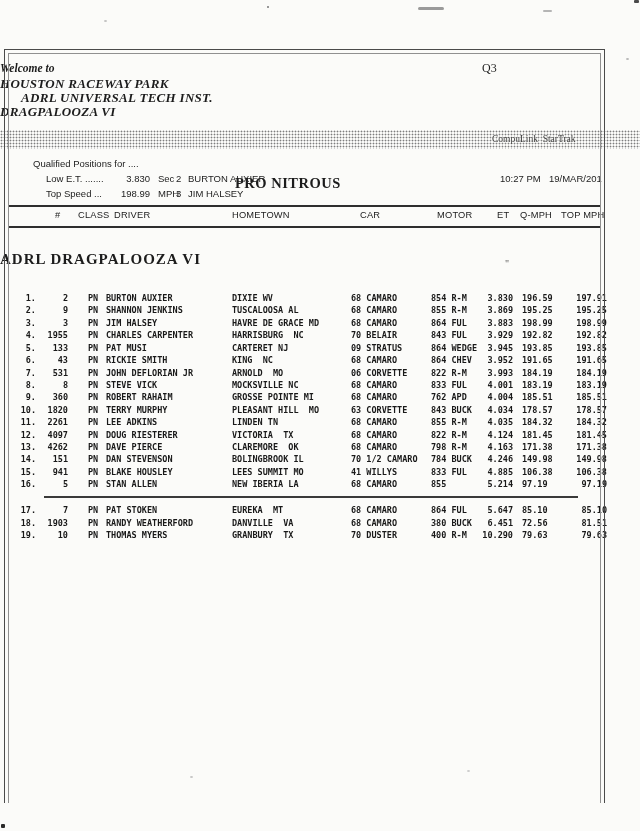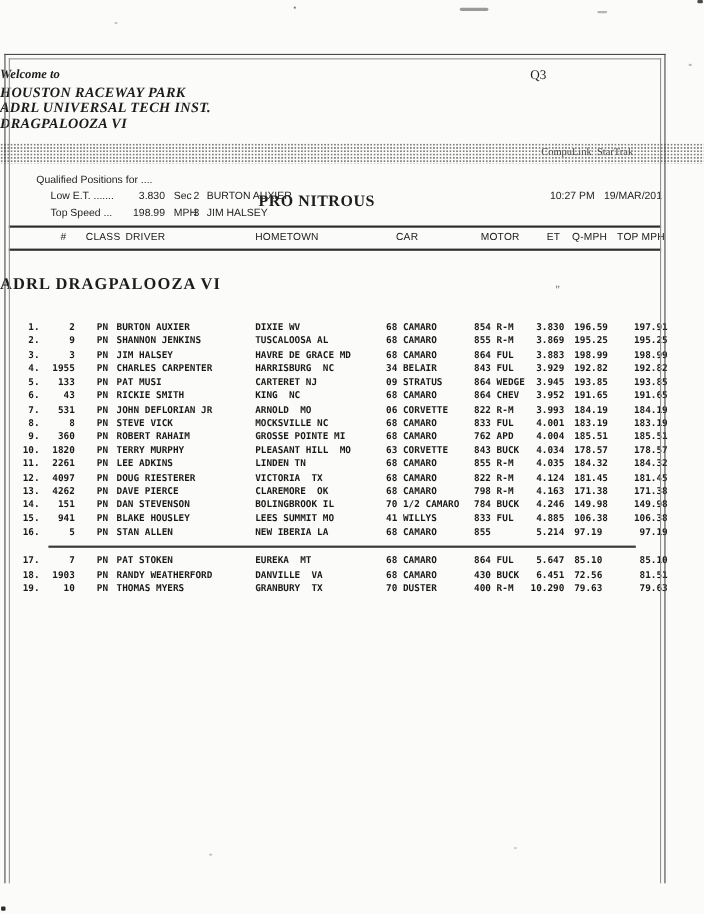--- a/index.html
+++ b/index.html
@@ -62,21 +62,21 @@
 <div class="abs noise" style="left:190px;top:776px;width:3px;height:2px;background:#c5c5c5;"></div>
 <div class="abs noise" style="left:467px;top:770px;width:3px;height:2px;background:#cccccc;"></div>
 
 <div class="abs border-outer"></div>
 <div class="abs border-inner"></div>
 
 <div class="abs serif" style="left:482px;top:61px;font-size:12px;">Q3</div>
 
 <div class="abs serif ital center" style="left:0;top:62px;width:610px;font-size:11.5px;">Welcome to</div>
 <div class="abs serif ital center" style="left:0;top:76px;width:610px;font-size:13px;letter-spacing:.3px;">HOUSTON RACEWAY PARK</div>
-<div class="abs serif ital center" style="left:0;top:90px;width:610px;font-size:13px;letter-spacing:.3px;">ADRL UNIVERSAL TECH INST.</div>
+<div class="abs serif ital center" style="left:0;top:90px;width:610px;font-size:13px;letter-spacing:.3px;padding-left:21px;">ADRL UNIVERSAL TECH INST.</div>
 <div class="abs serif ital center" style="left:0;top:104px;width:610px;font-size:13px;letter-spacing:.3px;">DRAGPALOOZA VI</div>
 
 <div class="abs band"></div>
 <div class="abs band-label">CompuLink  StarTrak</div>
 
 <div class="abs sans" style="left:33px;top:158px;">Qualified Positions for ....</div>
 <div class="abs serif center" style="left:235px;top:155px;width:200px;font-size:14.5px;font-weight:bold;letter-spacing:.5px;margin-top:20px;">PRO NITROUS</div>
 
 <div class="abs sans" style="left:46px;top:173px;">Low E.T. .......</div>
 <div class="abs sans" style="left:100px;top:173px;width:50px;text-align:right;">3.830</div>
@@ -145,21 +145,21 @@
     <span class="c-et">3.883</span>
     <span class="c-qmph">198.99</span>
     <span class="c-top">198.99</span>
   </div>
     <div class="trow mono" style="top: 330.26px;">
     <span class="c-rank">4.</span>
     <span class="c-num">1955</span>
     <span class="c-class">PN</span>
     <span class="c-driver">CHARLES CARPENTER</span>
     <span class="c-home">HARRISBURG  NC</span>
-    <span class="c-car">34 BELAIR</span>
+    <span class="c-car">70 BELAIR</span>
     <span class="c-motor">843 FUL</span>
     <span class="c-et">3.929</span>
     <span class="c-qmph">192.82</span>
     <span class="c-top">192.82</span>
   </div>
     <div class="trow mono" style="top: 342.68px;">
     <span class="c-rank">5.</span>
     <span class="c-num">133</span>
     <span class="c-class">PN</span>
     <span class="c-driver">PAT MUSI</span>
@@ -314,21 +314,21 @@
     <span class="c-qmph">85.10</span>
     <span class="c-top">85.10</span>
   </div>
     <div class="trow mono" style="top: 517.5px;">
     <span class="c-rank">18.</span>
     <span class="c-num">1903</span>
     <span class="c-class">PN</span>
     <span class="c-driver">RANDY WEATHERFORD</span>
     <span class="c-home">DANVILLE  VA</span>
     <span class="c-car">68 CAMARO</span>
-    <span class="c-motor">430 BUCK</span>
+    <span class="c-motor">380 BUCK</span>
     <span class="c-et">6.451</span>
     <span class="c-qmph">72.56</span>
     <span class="c-top">81.51</span>
   </div>
     <div class="trow mono" style="top: 530px;">
     <span class="c-rank">19.</span>
     <span class="c-num">10</span>
     <span class="c-class">PN</span>
     <span class="c-driver">THOMAS MYERS</span>
     <span class="c-home">GRANBURY  TX</span>

